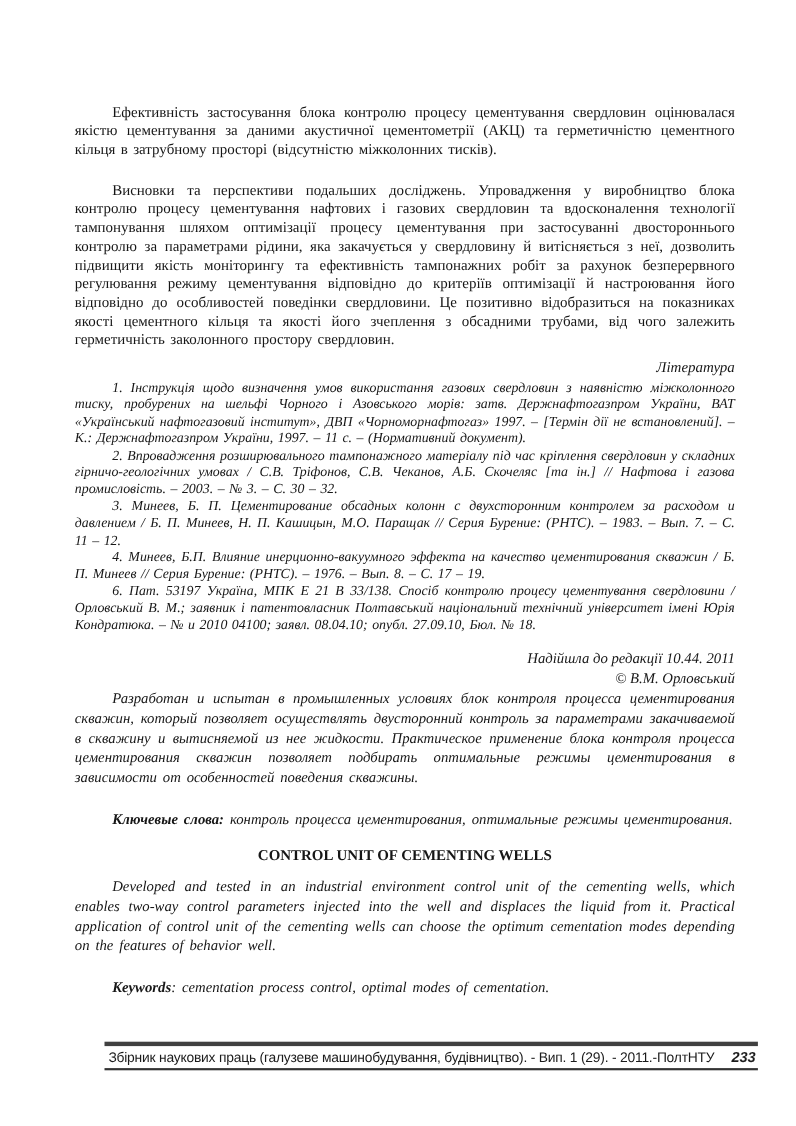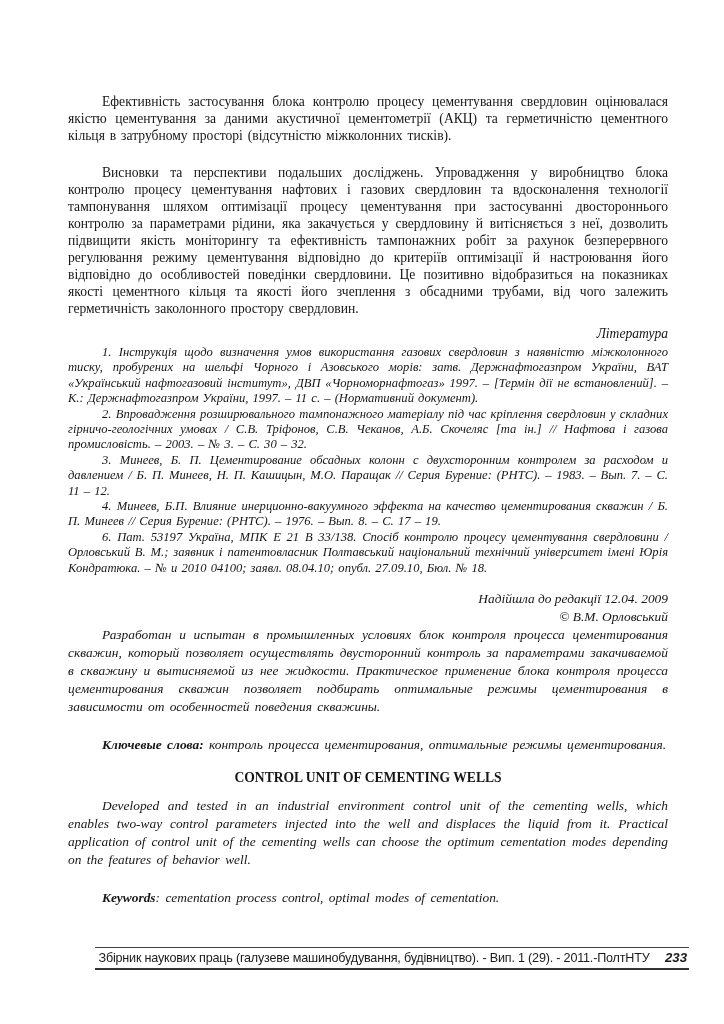--- a/index.html
+++ b/index.html
@@ -39,21 +39,21 @@
   .keywords{
     margin-top:20px;font-style:italic;font-size:13.4px;line-height:17.5px;
     text-align:justify;text-indent:34px;word-spacing:2px;
   }
   .kw-label{font-weight:bold;}
   .en-title{
     margin:15px 0 11px 0;text-align:center;font-weight:bold;font-size:13.6px;line-height:17px;
   }
   .footer{
     position:absolute;left:95px;top:947px;width:590px;
-    border-top:1px solid #404040;border-bottom:2px solid #333;
+    border-top:4px solid #404040;border-bottom:2px solid #333;
     font-family:"Liberation Sans", sans-serif;font-size:12.6px;line-height:16px;
     padding:2px 2px 2px 2px;display:flex;align-items:center;color:#1b1b1b;
   }
   .footer-text{flex:1;text-align:center;letter-spacing:-0.2px;}
   .footer-page{font-weight:bold;font-size:13.2px;padding-left:14px;font-style:italic;}
 </style>
 </head>
 <body>
 
 <div class="page">
@@ -65,21 +65,21 @@
 
     <div class="lit-heading">Література</div>
 
     <p class="ref">1. Інструкція щодо визначення умов використання газових свердловин з наявністю міжколонного тиску, пробурених на шельфі Чорного і Азовського морів: затв. Держнафтогазпром України, ВАТ «Український нафтогазовий інститут», ДВП «Чорноморнафтогаз» 1997. – [Термін дії не встановлений]. – К.: Держнафтогазпром України, 1997. – 11 с. – (Нормативний документ).</p>
     <p class="ref">2. Впровадження розширювального тампонажного матеріалу під час кріплення свердловин у складних гірничо-геологічних умовах / С.В. Тріфонов, С.В. Чеканов, А.Б. Скочеляс [та ін.] // Нафтова і газова промисловість. – 2003. – № 3. – С. 30 – 32.</p>
     <p class="ref">3. Минеев, Б. П. Цементирование обсадных колонн с двухсторонним контролем за расходом и давлением / Б. П. Минеев, Н. П. Кашицын, М.О. Паращак // Серия Бурение: (РНТС). – 1983. – Вып. 7. – С. 11 – 12.</p>
     <p class="ref">4. Минеев, Б.П. Влияние инерционно-вакуумного эффекта на качество цементирования скважин / Б. П. Минеев // Серия Бурение: (РНТС). – 1976. – Вып. 8. – С. 17 – 19.</p>
     <p class="ref">6. Пат. 53197 Україна, МПК Е 21 В 33/138. Спосіб контролю процесу цементування свердловини /Орловський В. М.; заявник і патентовласник Полтавський національний технічний університет імені Юрія Кондратюка. – № и 2010 04100; заявл. 08.04.10; опубл. 27.09.10, Бюл. № 18.</p>
 
     <div class="received-block">
-      <div>Надійшла до редакції 12.04. 2009</div>
+      <div>Надійшла до редакції 10.44. 2011</div>
       <div>© В.М. Орловський</div>
     </div>
 
 
     <p class="abstract">Разработан и испытан в промышленных условиях блок контроля процесса цементирования скважин, который позволяет осуществлять двусторонний контроль за параметрами закачиваемой в скважину и вытисняемой из нее жидкости. Практическое применение блока контроля процесса цементирования скважин позволяет подбирать оптимальные режимы цементирования в зависимости от особенностей поведения скважины.</p>
 
     <p class="keywords"><span class="kw-label">Ключевые слова:</span><span> контроль процесса цементирования, оптимальные режимы цементирования.</span></p>
 
     <div class="en-title">CONTROL UNIT OF CEMENTING WELLS</div>
 

